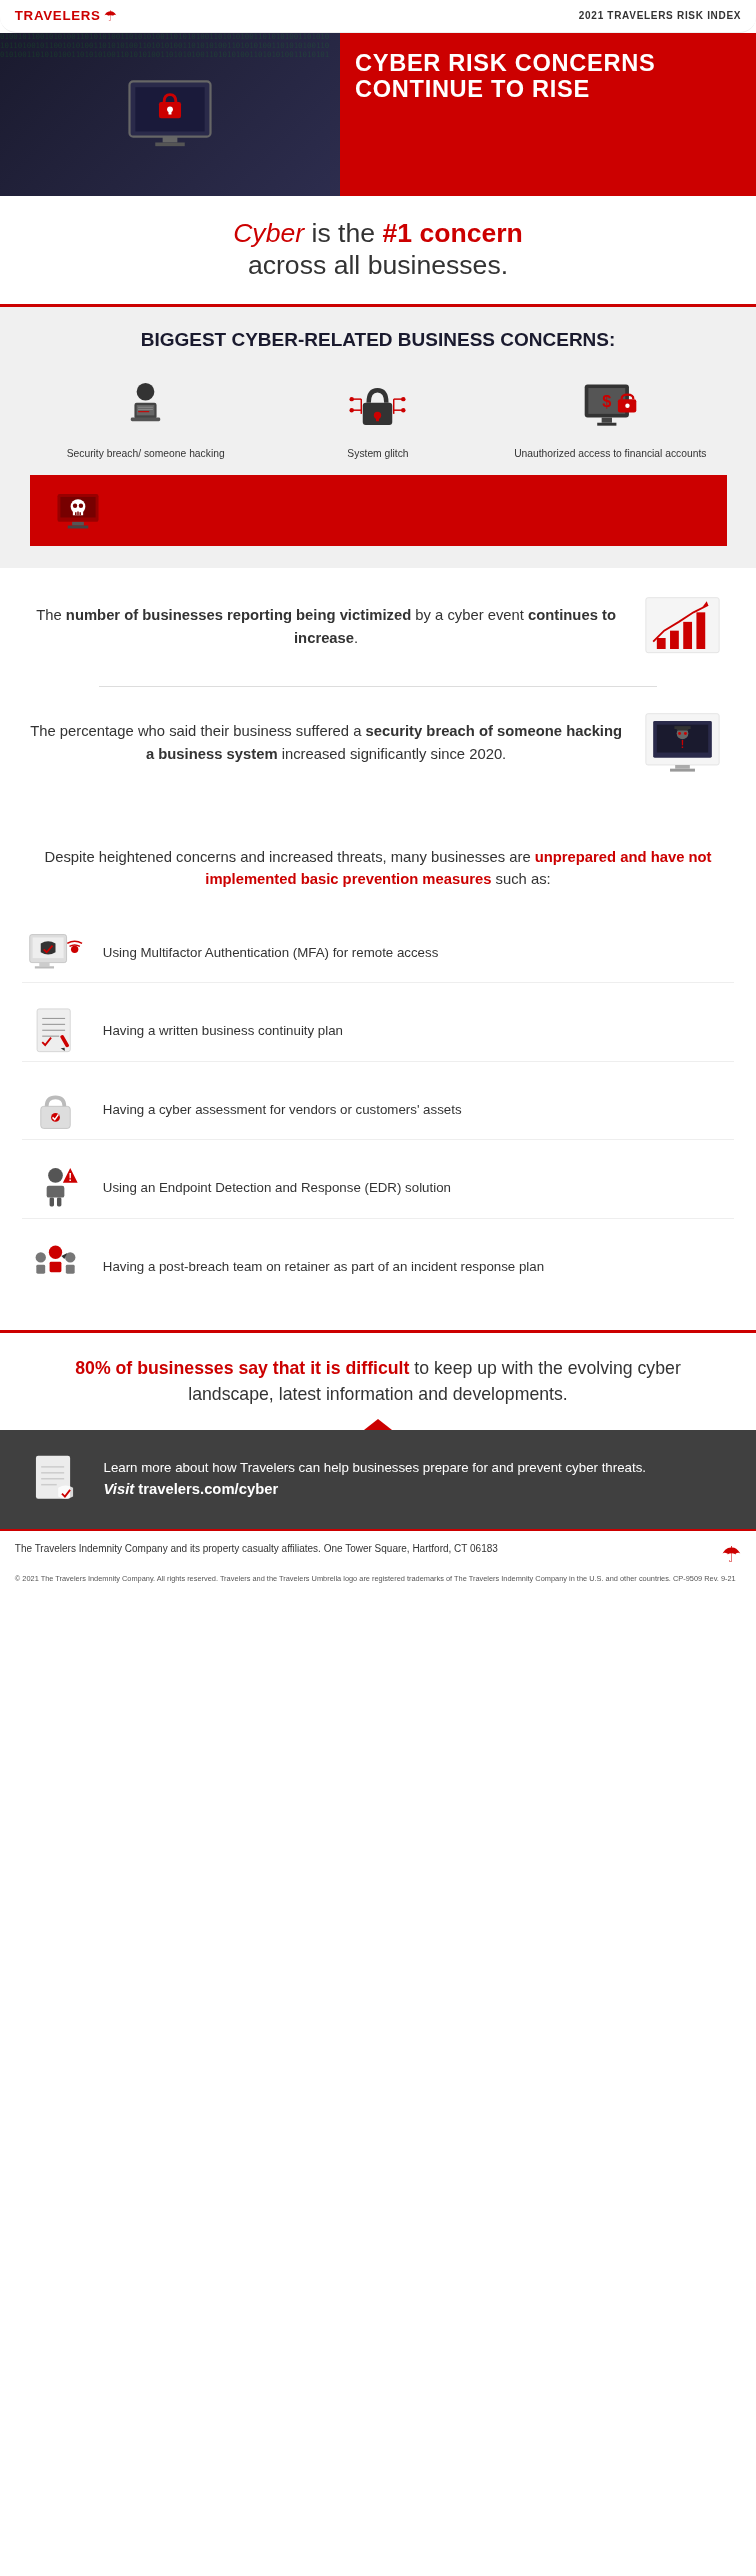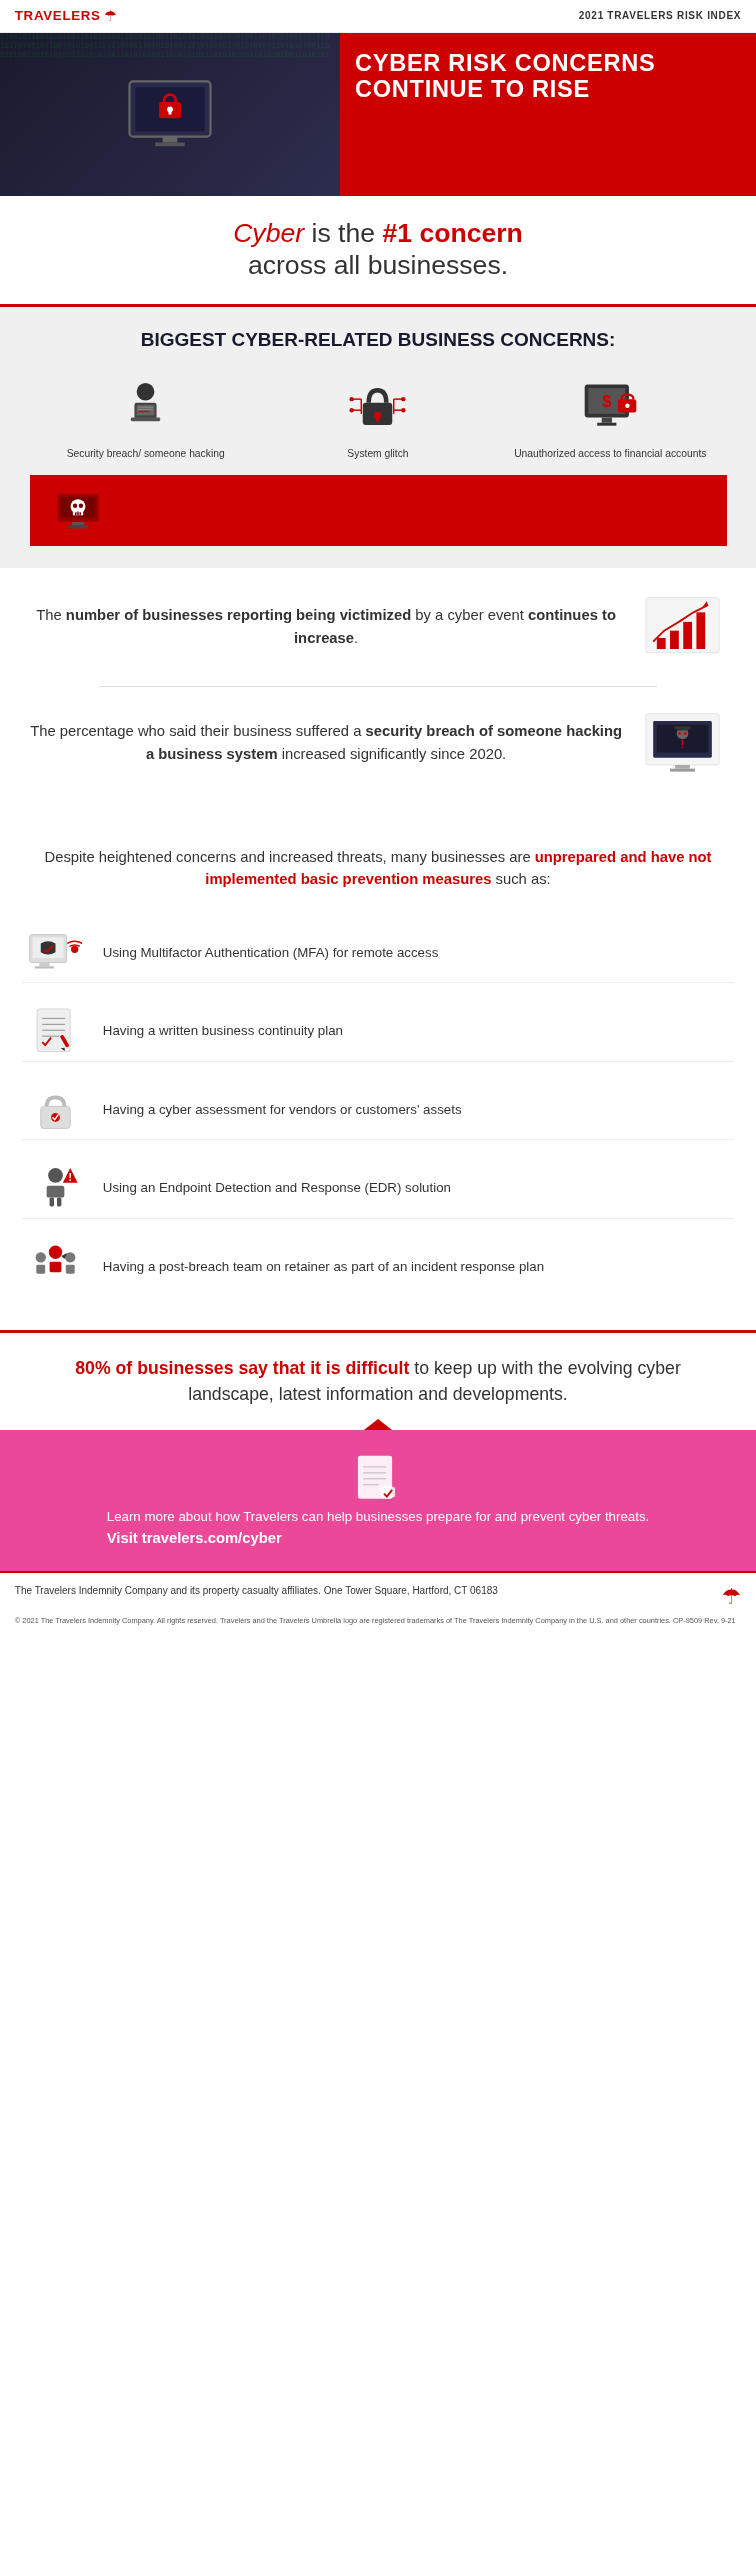--- a/index.html
+++ b/index.html
@@ -11,20 +11,21 @@
     }
 
     
     .header {
       background: #fff;
       padding: 7.4px 14.8px;
       display: flex;
       justify-content: space-between;
       align-items: center;
       border-bottom: 0.7px solid #eee;
+      border-radius: 16px;
     }
     .logo-text {
       font-weight: bold;
       font-size: 13.3px;
       color: #cc0000;
       letter-spacing: 0.7px;
     }
     .logo-umbrella {
       color: #cc0000;
       font-size: 14.8px;
@@ -248,26 +249,26 @@
       line-height: 1.5;
       color: #333;
     }
     .eighty-red {
       color: #cc0000;
       font-weight: 900;
     }
 
     
     .learn-section {
-      background: #ec4899;
+      background: #404040;
       padding: 22px 29.5px;
       display: flex;
       align-items: center;
+      gap: 22px;
       position: relative;
-      flex-direction: column;
     }
     .learn-section::before {
       content: '';
       position: absolute;
       top: -11px;
       left: 50%;
       transform: translateX(-50%);
       width: 0;
       height: 0;
       border-left: 14.8px solid transparent;
@@ -277,20 +278,21 @@
     .learn-text {
       color: #fff;
       font-size: 13.3px;
       line-height: 1.5;
     }
     .learn-url {
       font-weight: 900;
       font-size: 14.8px;
     }
     .visit-label {
+      font-style: italic;
     }
 
     
     .footer {
       background: #fff;
       padding: 11px 14.8px;
       border-top: 2.2px solid #cc0000;
     }
     .footer-main {
       display: flex;

